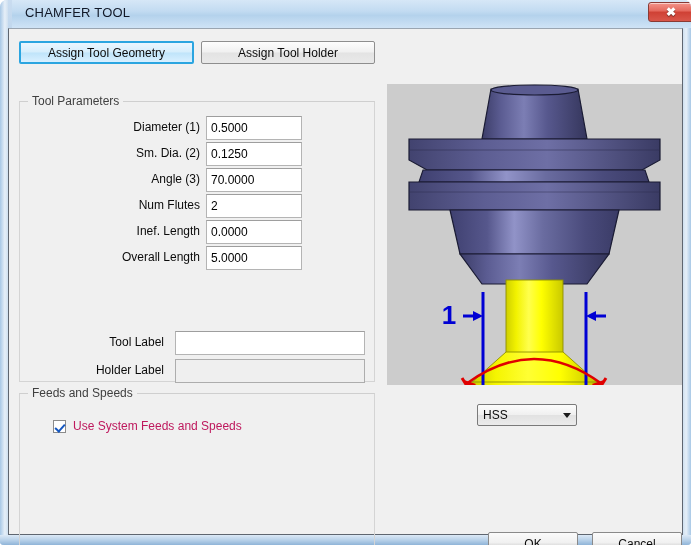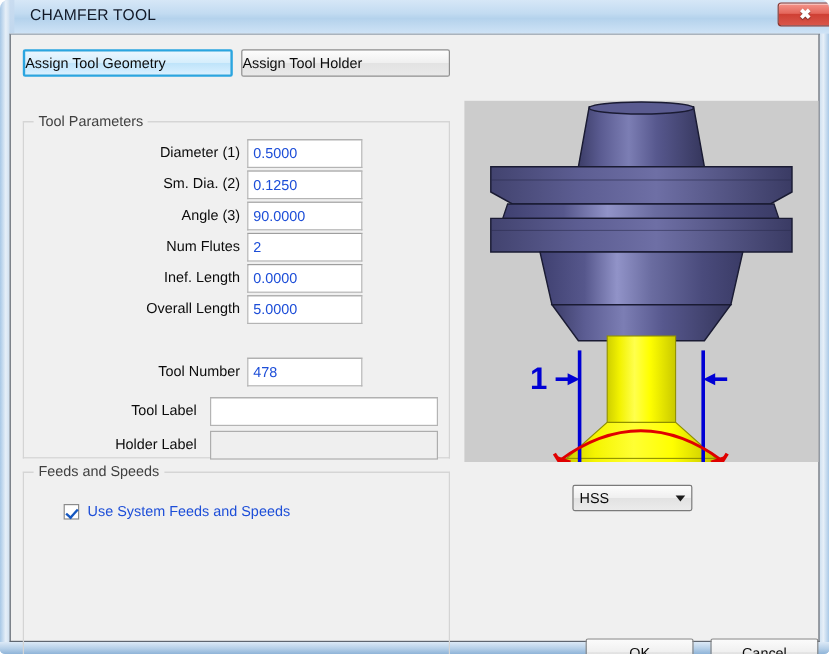--- a/index.html
+++ b/index.html
@@ -61,21 +61,21 @@
     width: 675px; height: 507px;
     background: #f0f0f0;
     border: 1px solid #5f6670;
     border-top: 1px solid #9aa5b1;
   }
 
   
   .topbtn {
     position: absolute; top: 12px; height: 23px;
     font-size: 12px; color: #0b0b0b;
-    display: flex; align-items: center; justify-content: flex-start;
+    display: flex; align-items: center; justify-content: center;
     cursor: pointer; user-select: none;
   }
   #tab-geometry {
     left: 10px; width: 175px;
     background: linear-gradient(to bottom, #eaf6ff 0%, #d6eefc 48%, #bfe4fa 52%, #d9f0ff 100%);
     border: 2px solid #2ba5e0;
     border-radius: 2px;
   }
   #tab-holder {
     left: 192px; width: 174px;
@@ -108,21 +108,21 @@
     width: 180px; text-align: right;
     font-size: 12px; color: #0b0b0b;
     white-space: nowrap;
   }
   .finput {
     position: absolute; left: 186px; top: 0;
     width: 96px; height: 24px;
     background: #ffffff;
     border: 1px solid #b4b4b4;
     border-top-color: #9e9e9e;
-    font-size: 12px; color: #1d4ed8;
+    font-size: 12px; color: #000000;
     padding: 2px 0 0 4px;
     line-height: 18px;
     overflow: hidden; white-space: nowrap;
   }
   .finput.wide { left: 155px; width: 190px; }
   .finput.disabled { background: #efefef; border-color: #adadad; color: #6d6d6d; }
 
   
   #checkbox-row {
     position: absolute; left: 44px; top: 390px;
@@ -137,21 +137,21 @@
   }
   #checkbox-box::after {
     content: "";
     position: absolute; left: 3px; top: 1px;
     width: 4px; height: 8px;
     border: solid #1557c0;
     border-width: 0 2px 2px 0;
     transform: rotate(42deg);
   }
   #checkbox-label {
-    font-size: 12px; color: #1d4ed8;
+    font-size: 12px; color: #be185d;
     margin-left: 7px; white-space: nowrap;
   }
 
   
   #material-select {
     position: absolute; left: 468px; top: 375px;
     width: 100px; height: 22px;
     background: linear-gradient(to bottom, #fcfcfc 0%, #f0f0f0 48%, #e2e2e2 52%, #ebebeb 100%);
     border: 1px solid #7a7a7a;
     border-radius: 2px;
@@ -227,43 +227,39 @@
         <div class="finput">0.5000</div>
       </div>
 
       <div class="frow" style="top:40px;  width:344px;">
         <div class="flabel" style="right:164px;">Sm. Dia. (2)</div>
         <div class="finput">0.1250</div>
       </div>
 
       <div class="frow" style="top:66px;  width:344px;">
         <div class="flabel" style="right:164px;">Angle (3)</div>
-        <div class="finput">90.0000</div>
+        <div class="finput">70.0000</div>
       </div>
 
       <div class="frow" style="top:92px;  width:344px;">
         <div class="flabel" style="right:164px;">Num Flutes</div>
         <div class="finput">2</div>
       </div>
 
       <div class="frow" style="top:118px; width:344px;">
         <div class="flabel" style="right:164px;">Inef. Length</div>
         <div class="finput">0.0000</div>
       </div>
 
       <div class="frow" style="top:144px; width:344px;">
         <div class="flabel" style="right:164px;">Overall Length</div>
         <div class="finput">5.0000</div>
       </div>
 
 
-      <div class="frow" style="top:196px; width:344px;">
-        <div class="flabel" style="right:164px;">Tool Number</div>
-        <div class="finput">478</div>
-      </div>
 
       <div class="frow" style="top:229px; width:344px;">
         <div class="flabel" style="right:200px;">Tool Label</div>
         <div class="finput wide"></div>
       </div>
 
       <div class="frow" style="top:257px; width:344px;">
         <div class="flabel" style="right:200px;">Holder Label</div>
         <div class="finput wide disabled"></div>
       </div>

